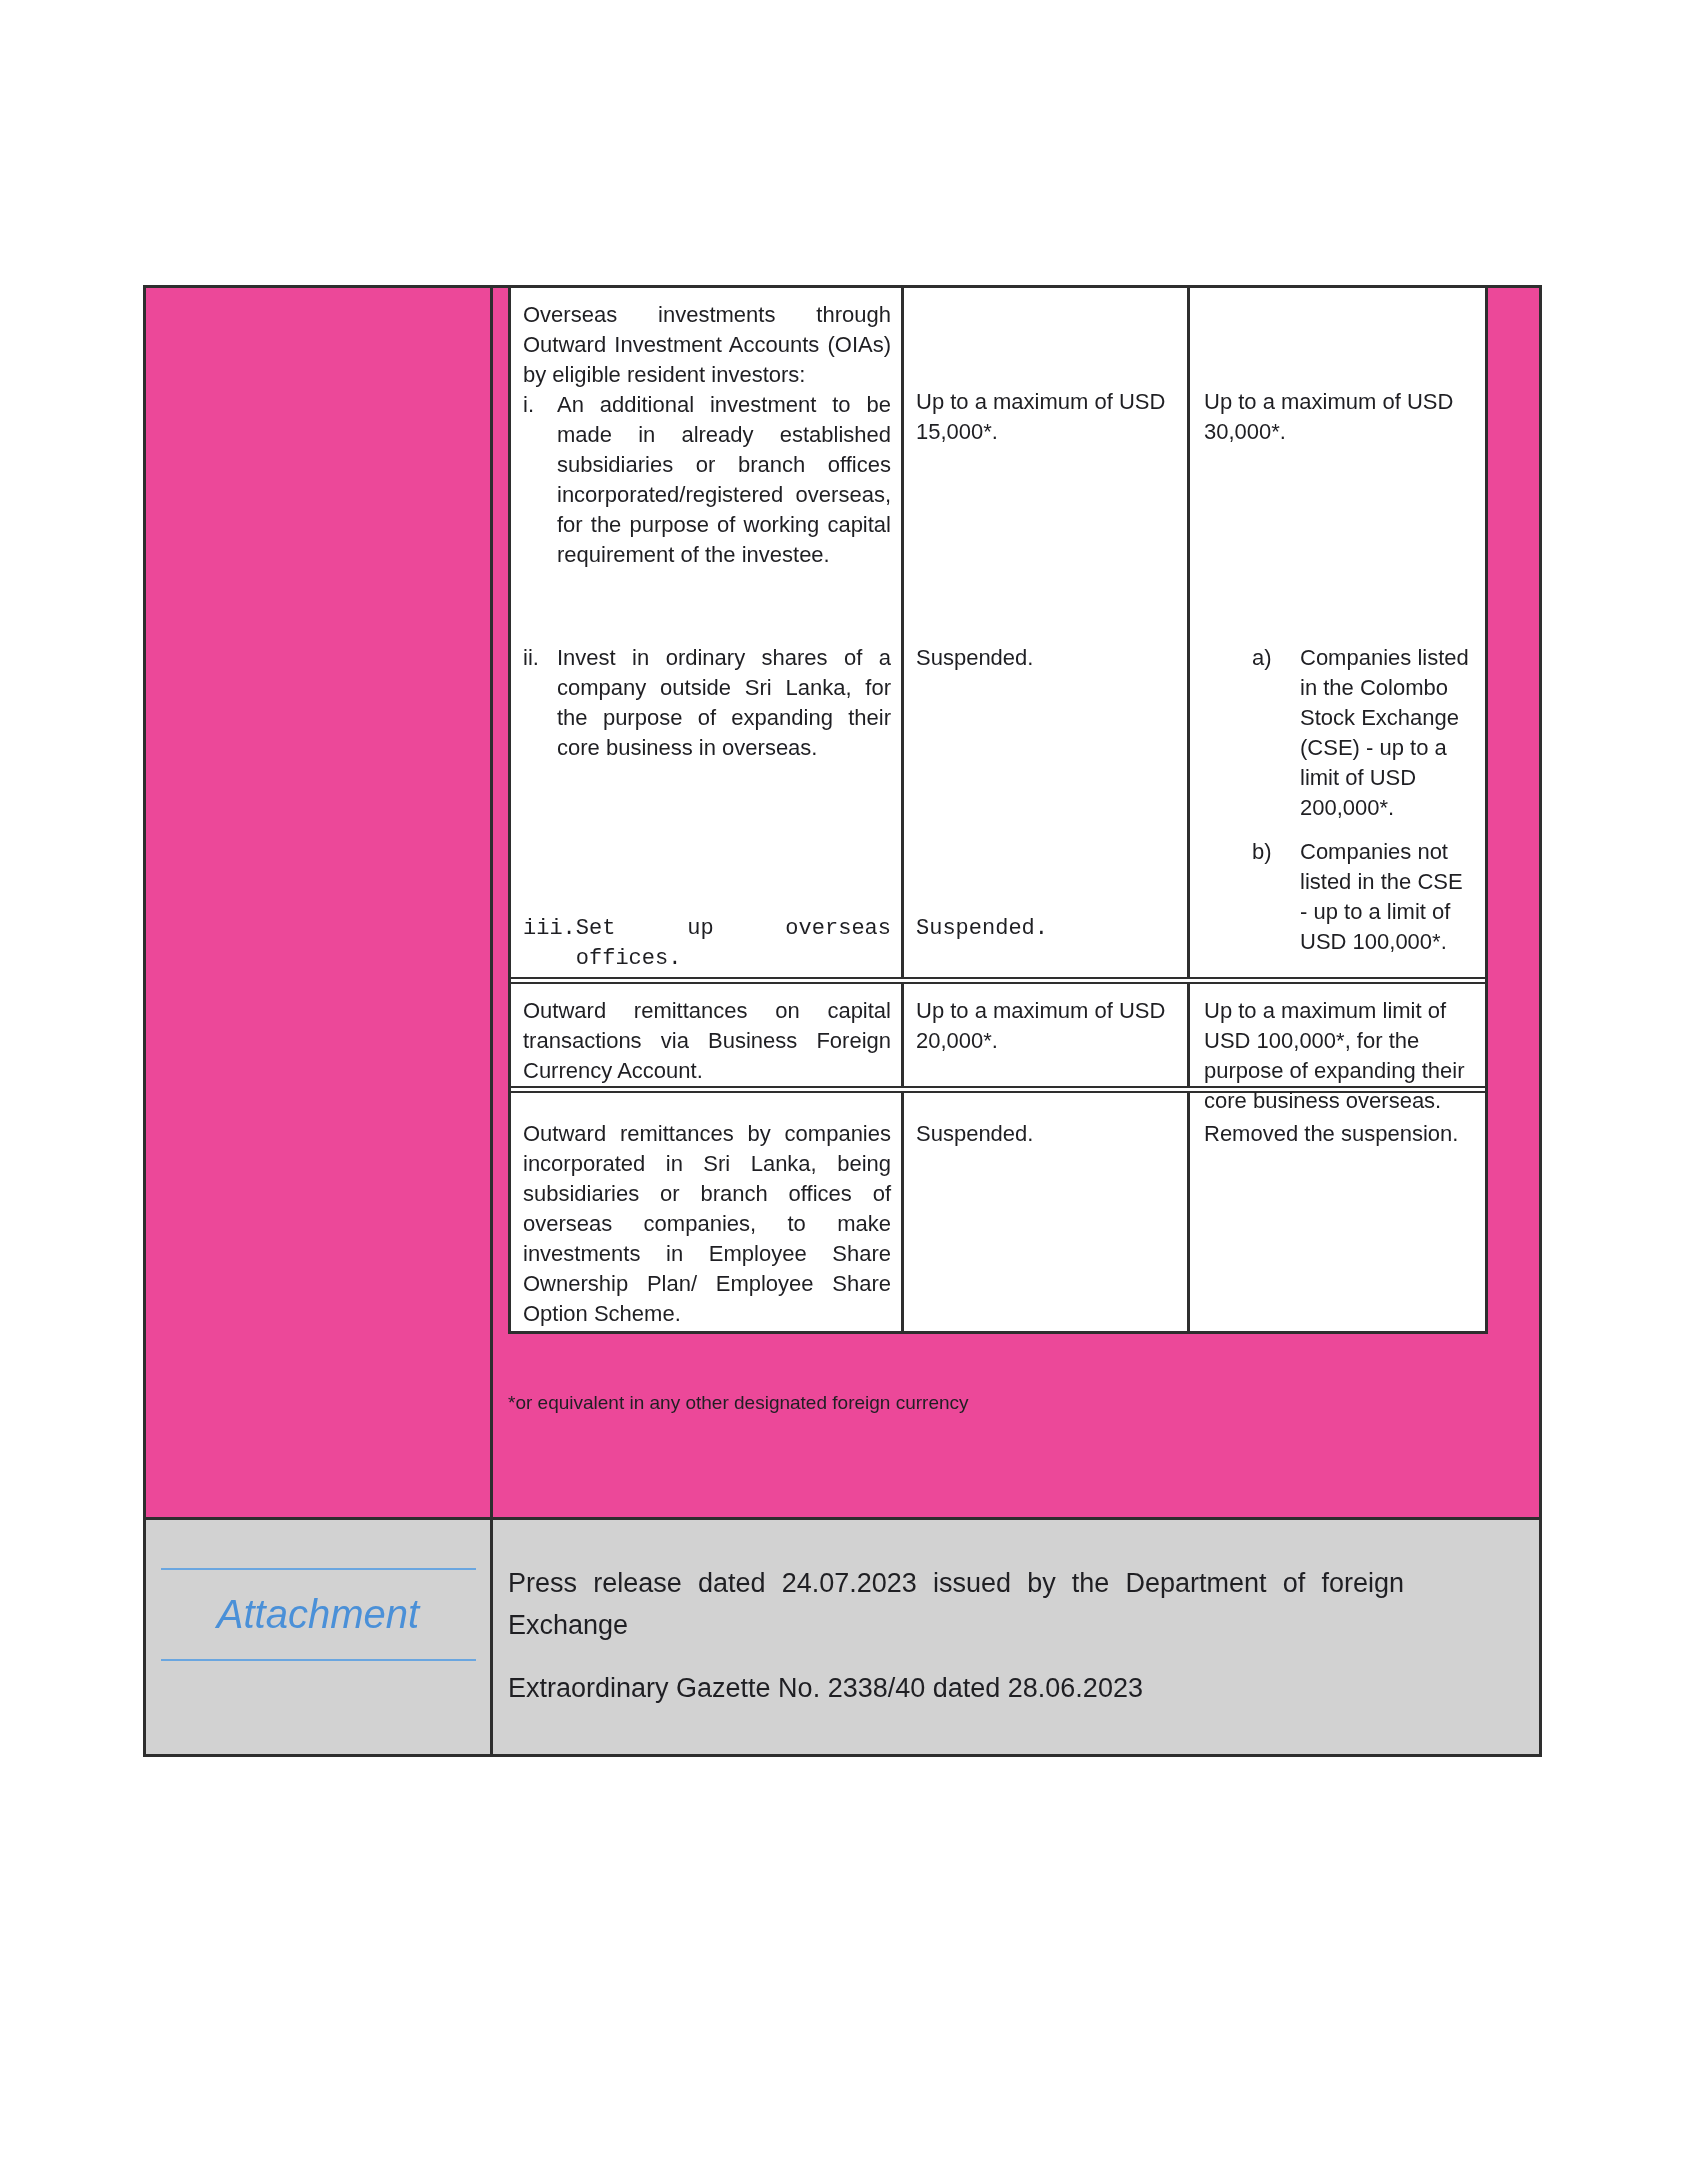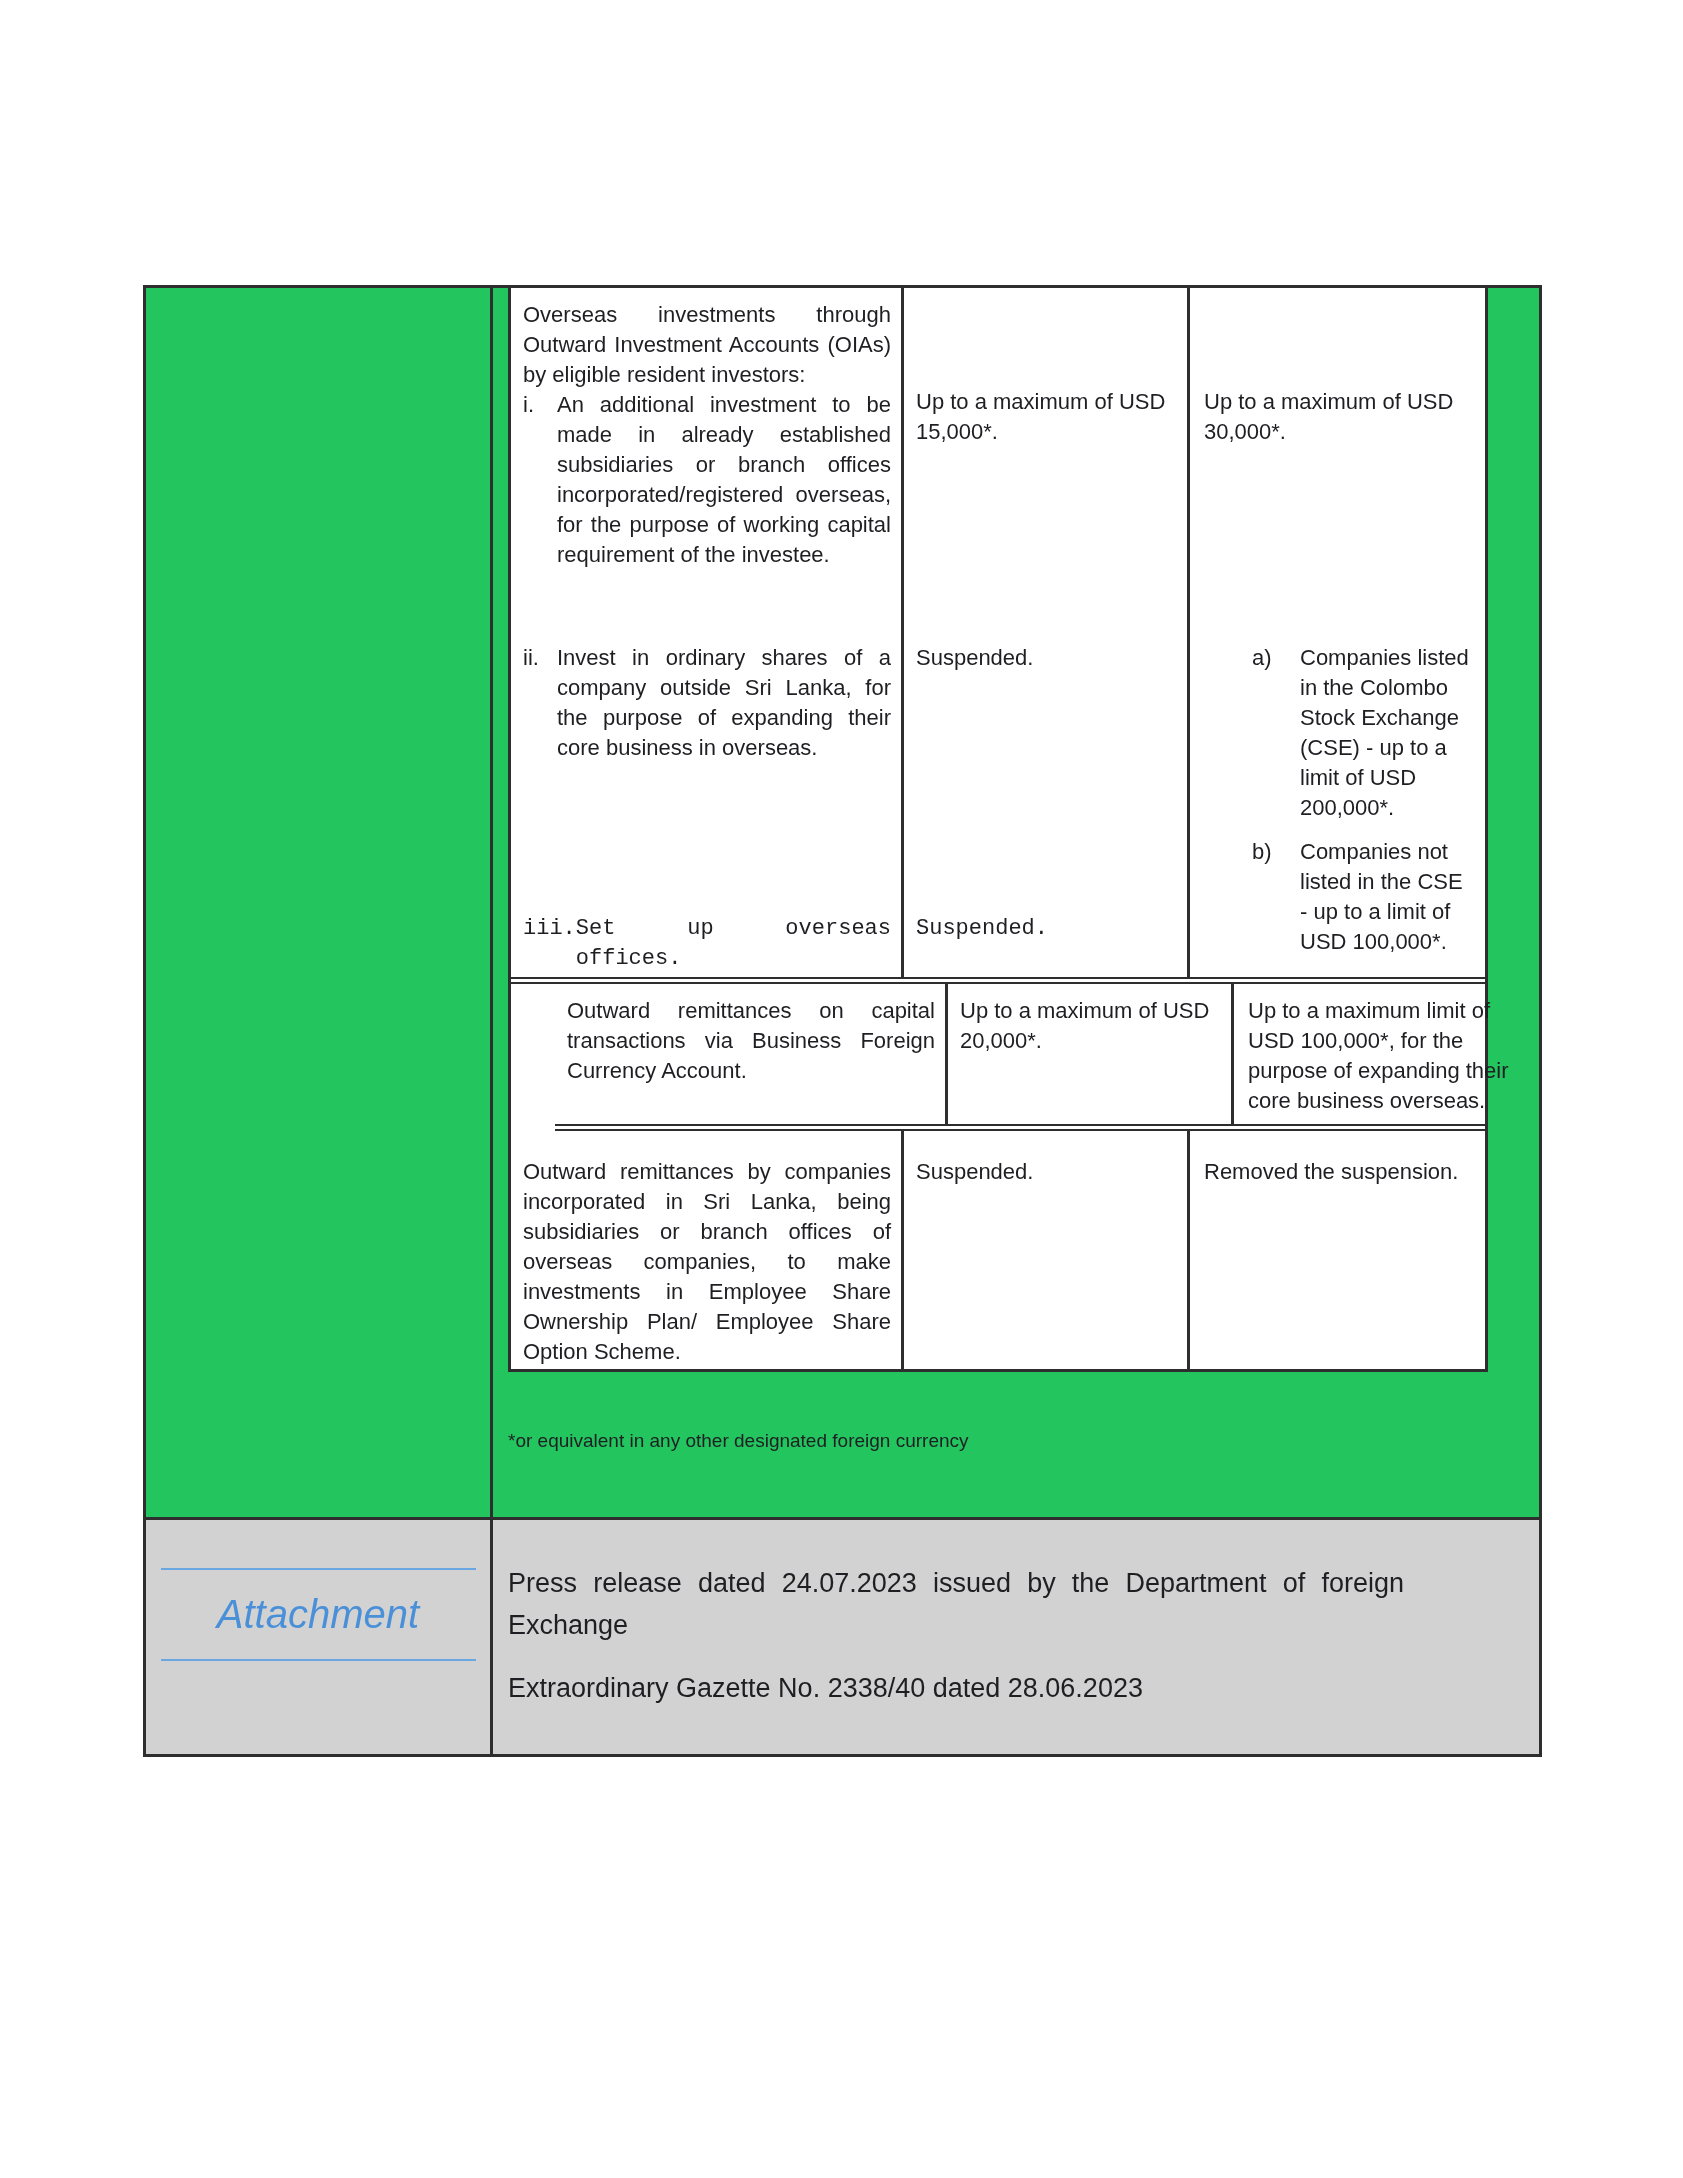--- a/index.html
+++ b/index.html
@@ -24,42 +24,42 @@
   
   .outer {
     position: absolute;
     left: 143px;
     top: 285px;
     width: 1399px;
     height: 1472px;
     border: 3px solid var(--border);
     display: flex;
     flex-direction: column;
-    background: #22c55e;
+    background: #ec4899;
   }
   .orow1 { display: flex; height: 1229px; }
   .orow2 { display: flex; flex: 1; border-top: 3px solid var(--border); background: var(--gray_bg); }
   .ocell-left  { width: 347px; flex: none; border-right: 3px solid var(--border); }
   .ocell-right { flex: 1; position: relative; }
 
   
   .ntable {
     margin: -3px 0 0 15px;
     width: 980px;
     border: 3px solid var(--border);
     font-size: 22px;
     line-height: 30px;
     color: var(--text);
     background: #ffffff;
   }
   .nrow { display: flex; }
   .rA { height: 345px; }
   .rB { height: 257px; }
   .rC { height: 94px;  border-bottom: 7px double var(--border); }
-  .rD { height: 147px; border-bottom: 7px double var(--border); margin-left: 44px; }
+  .rD { height: 109px; border-bottom: 7px double var(--border); }
   .rE { height: 238px; }
   .cell { overflow: visible; }
   .c1 { width: 393px; flex: none; border-right: 3px solid var(--border); padding: 12px 10px 0 12px; }
   .c2 { width: 286px; flex: none; border-right: 3px solid var(--border); padding: 8px 10px 0 12px; }
   .c3 { width: 295px; flex: none; padding: 8px 10px 0 14px; }
   .rA .c2, .rA .c3 { padding-top: 99px; }
   .rB .c1, .rB .c2, .rB .c3 { padding-top: 10px; }
   .rC .c1, .rC .c2, .rC .c3 { padding-top: 24px; font-family: Liberation Mono, monospace; }
   .rD .c1, .rD .c2, .rD .c3 { padding-top: 12px; }
   .rE .c1, .rE .c2, .rE .c3 { padding-top: 26px; }

